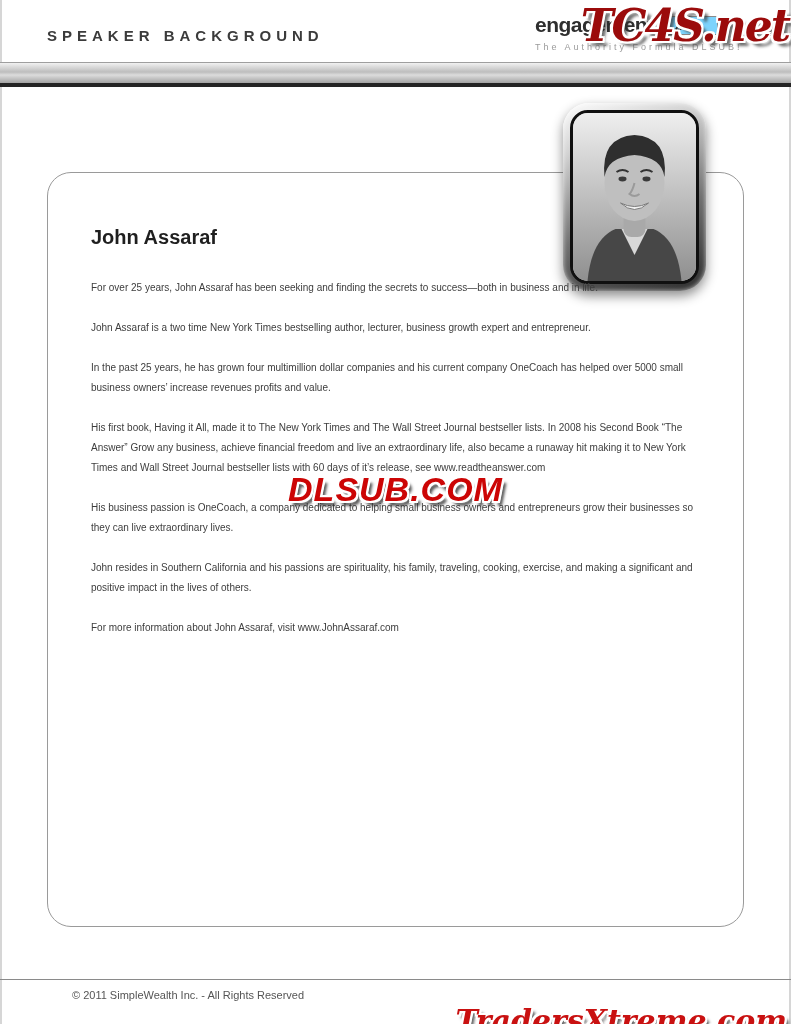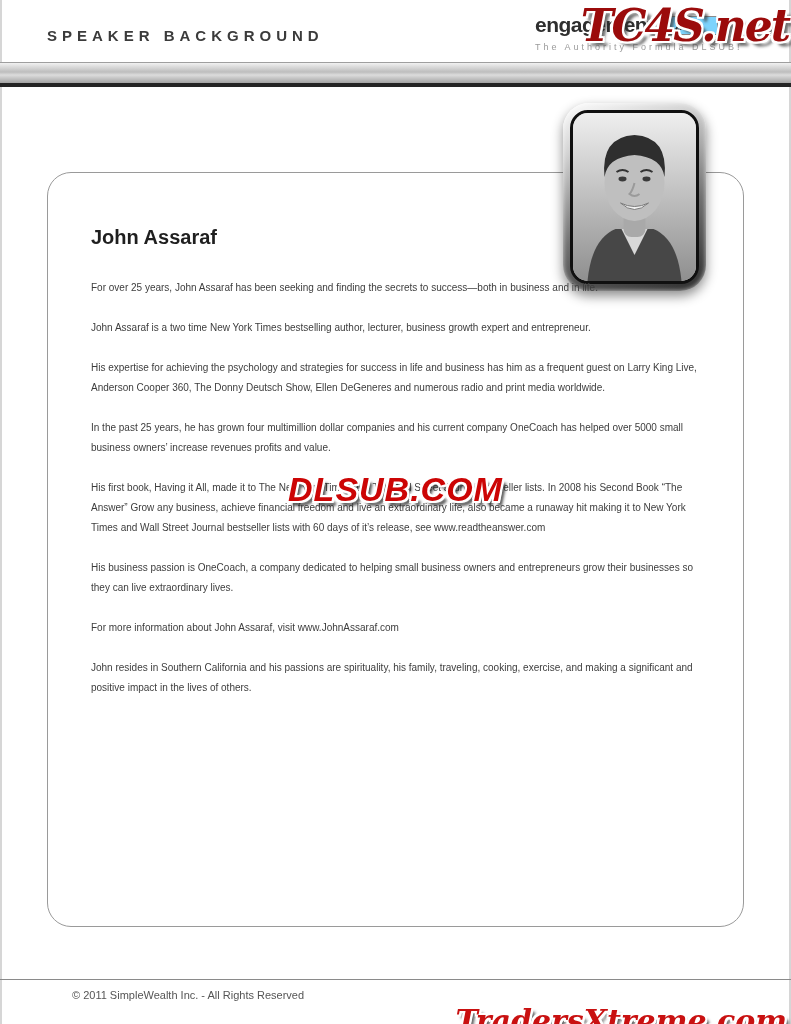--- a/index.html
+++ b/index.html
@@ -138,26 +138,25 @@
       <path d="M49 90 Q63 103 77 90 Q63 97 49 90 Z" fill="#f2f2f2" stroke="#7a7a7a" stroke-width="1"></path>
     </svg>
   </div>
 </div>
 
 <div class="bio-heading">John Assaraf</div>
 
 <div class="bio-text">
   <p>For over 25 years, John Assaraf has been seeking and finding the secrets to success—both in business and in life.</p>
   <p>John Assaraf is a two time New York Times bestselling author, lecturer, business growth expert and entrepreneur.</p>
-  <p>His expertise for achieving the psychology and strategies for success in life and business has him as a frequent guest on Larry King Live, Anderson Cooper 360, The Donny Deutsch Show, Ellen DeGeneres and numerous radio and print media worldwide.</p>
   <p>In the past 25 years, he has grown four multimillion dollar companies and his current company OneCoach has helped over 5000 small business owners’ increase revenues profits and value.</p>
   <p>His first book, Having it All, made it to The New York Times and The Wall Street Journal bestseller lists. In 2008 his Second Book “The Answer” Grow any business, achieve financial freedom and live an extraordinary life, also became a runaway hit making it to New York Times and Wall Street Journal bestseller lists with 60 days of it’s release, see www.readtheanswer.com</p>
   <p>His business passion is OneCoach, a company dedicated to helping small business owners and entrepreneurs grow their businesses so they can live extraordinary lives.</p>
+  <p>John resides in Southern California and his passions are spirituality, his family, traveling, cooking, exercise, and making a significant and positive impact in the lives of others.</p>
   <p>For more information about John Assaraf, visit www.JohnAssaraf.com</p>
-  <p>John resides in Southern California and his passions are spirituality, his family, traveling, cooking, exercise, and making a significant and positive impact in the lives of others.</p>
 </div>
 
 <div class="wm wm-top">TC4S.net</div>
 <div class="wm wm-middle">DLSUB.COM</div>
 <div class="wm wm-bottom">TradersXtreme.com</div>
 
 <div class="footer-line"></div>
 <div class="footer-text">© 2011 SimpleWealth Inc. - All Rights Reserved</div>
 
 </body></html>

